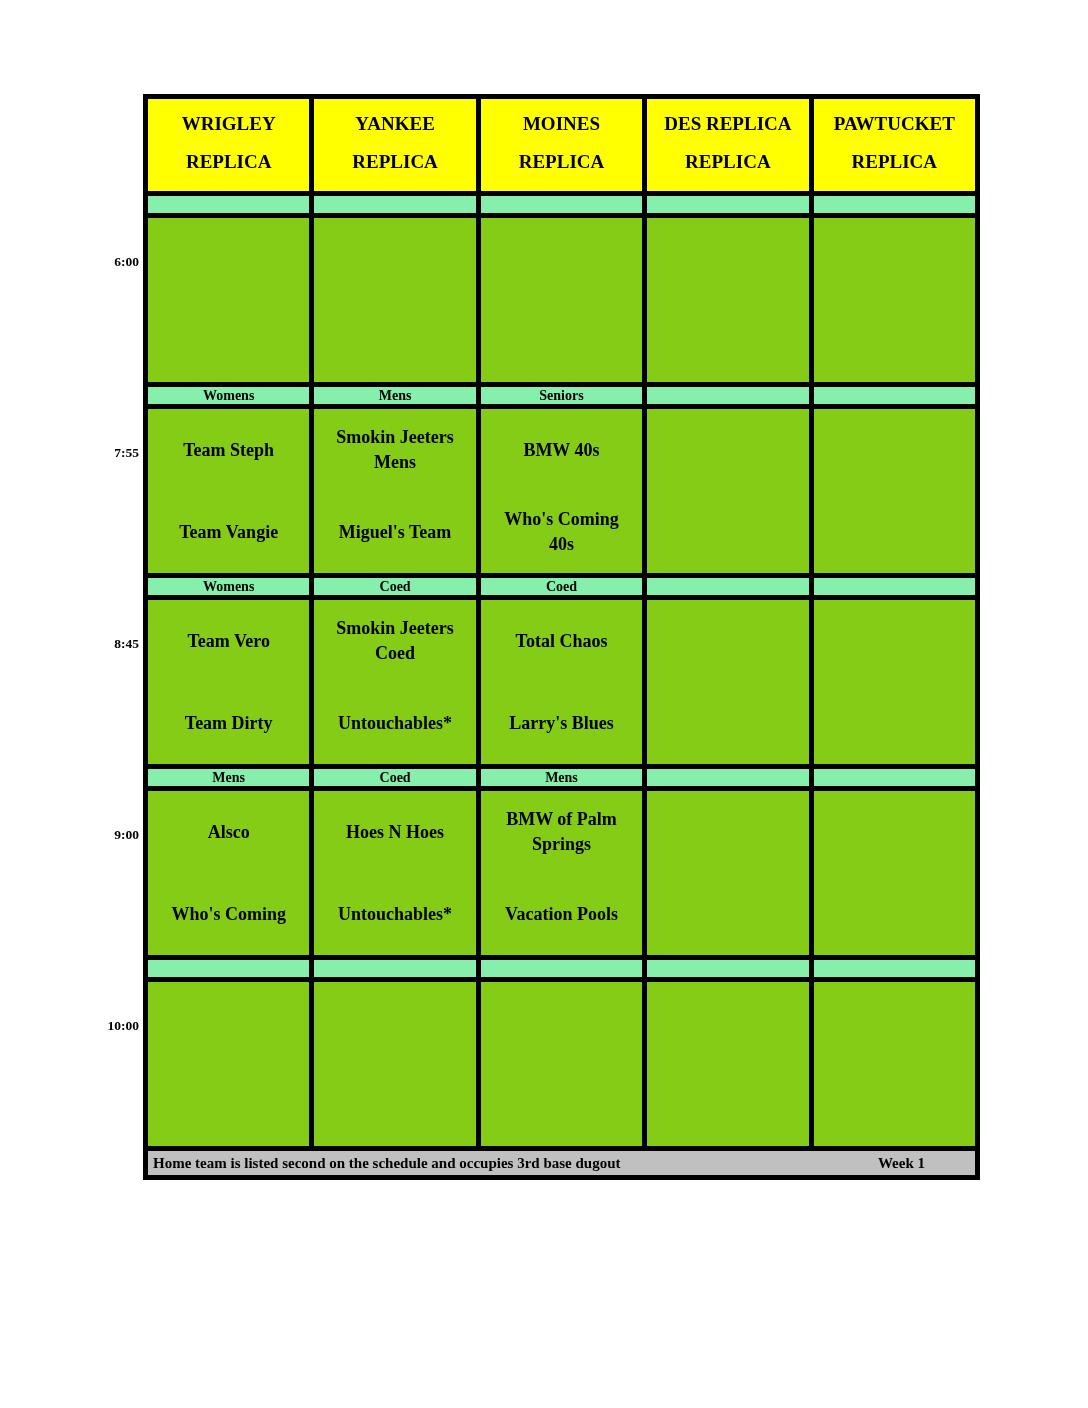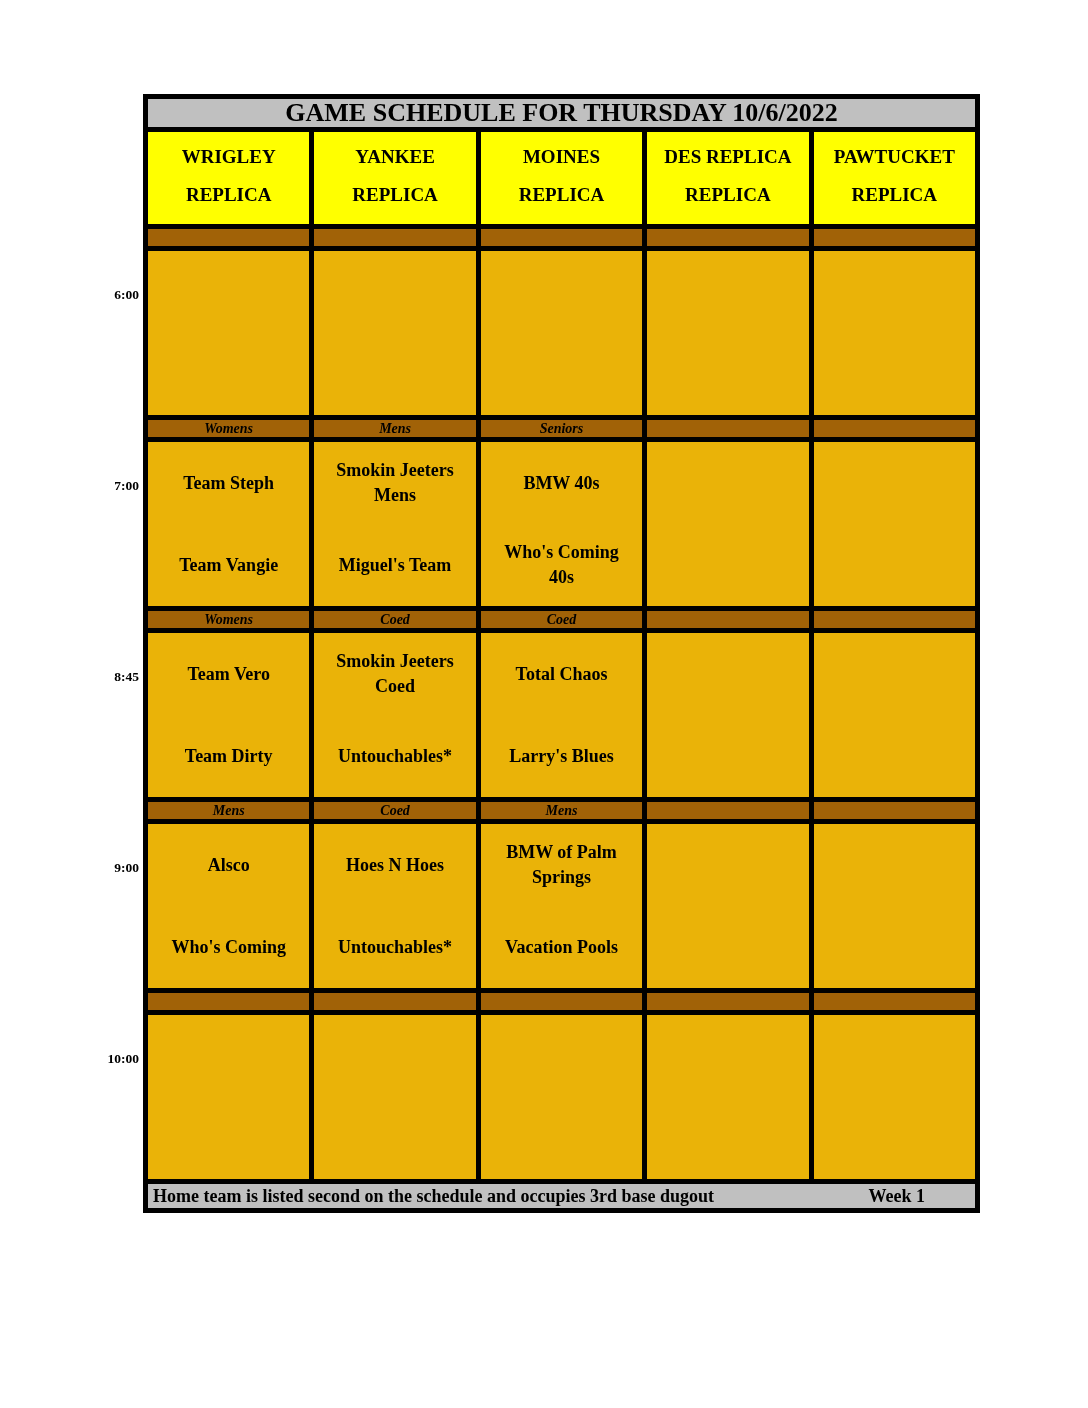--- a/index.html
+++ b/index.html
@@ -38,28 +38,28 @@
   .field-inner {
     height: 92px;
     display: flex; flex-direction: column;
     justify-content: space-around;
     align-items: center;
     text-align: center;
     font-size: 19px;
     padding: 6px 0 10px 0;
   }
   
-  td.band-cell { background: #a16207; font-style: italic; }
+  td.band-cell { background: #86efac; }
   .band-inner {
     height: 17px; line-height: 17px;
     text-align: center;
     font-size: 14px;
   }
   
-  td.game-cell { background: #eab308; position: relative; }
+  td.game-cell { background: #84cc16; position: relative; }
   .slots {
     height: 164px;
     display: flex; flex-direction: column;
   }
   .team {
     flex: 1 1 50%;
     display: flex; align-items: center; justify-content: center;
     text-align: center;
     font-size: 18px;
     line-height: 1.38;
@@ -71,38 +71,33 @@
     width: 48px;
     text-align: right;
     font-size: 13.5px;
     white-space: nowrap;
   }
   
   td.footer-cell { background: #c0c0c0; }
   .footer-inner {
     height: 24px;
     display: flex; justify-content: space-between; align-items: center;
-    font-size: 18px;
+    font-size: 15px;
     padding: 0 50px 0 5px;
     white-space: nowrap;
     gap: 48px;
   }
 </style>
 </head>
 <body>
 
 <div class="sheet">
   <table class="grid">
 
     <tbody>
-        <tr>
-      <td class="title-cell" colspan="5">
-        <div class="title-inner">GAME SCHEDULE FOR THURSDAY 10/6/2022</div>
-      </td>
-    </tr>
 
     <tr>
       <td class="field-cell">
         <div class="field-inner">
           <div>WRIGLEY</div>
           <div>REPLICA</div>
         </div>
       </td>
       <td class="field-cell">
         <div class="field-inner">
@@ -193,21 +188,21 @@
           </td>
       <td class="band-cell">
             <div class="band-inner"></div>
           </td>
       <td class="band-cell">
             <div class="band-inner"></div>
           </td>
     </tr>
     <tr>
       <td class="game-cell">
-        <span class="time">7:00</span>
+        <span class="time">7:55</span>
         <div class="slots">
           <div class="team">Team Steph</div>
           <div class="team">Team Vangie</div>
         </div>
       </td>
       <td class="game-cell">
         <div class="slots">
           <div class="team">Smokin Jeeters Mens</div>
           <div class="team">Miguel's Team</div>
         </div>

